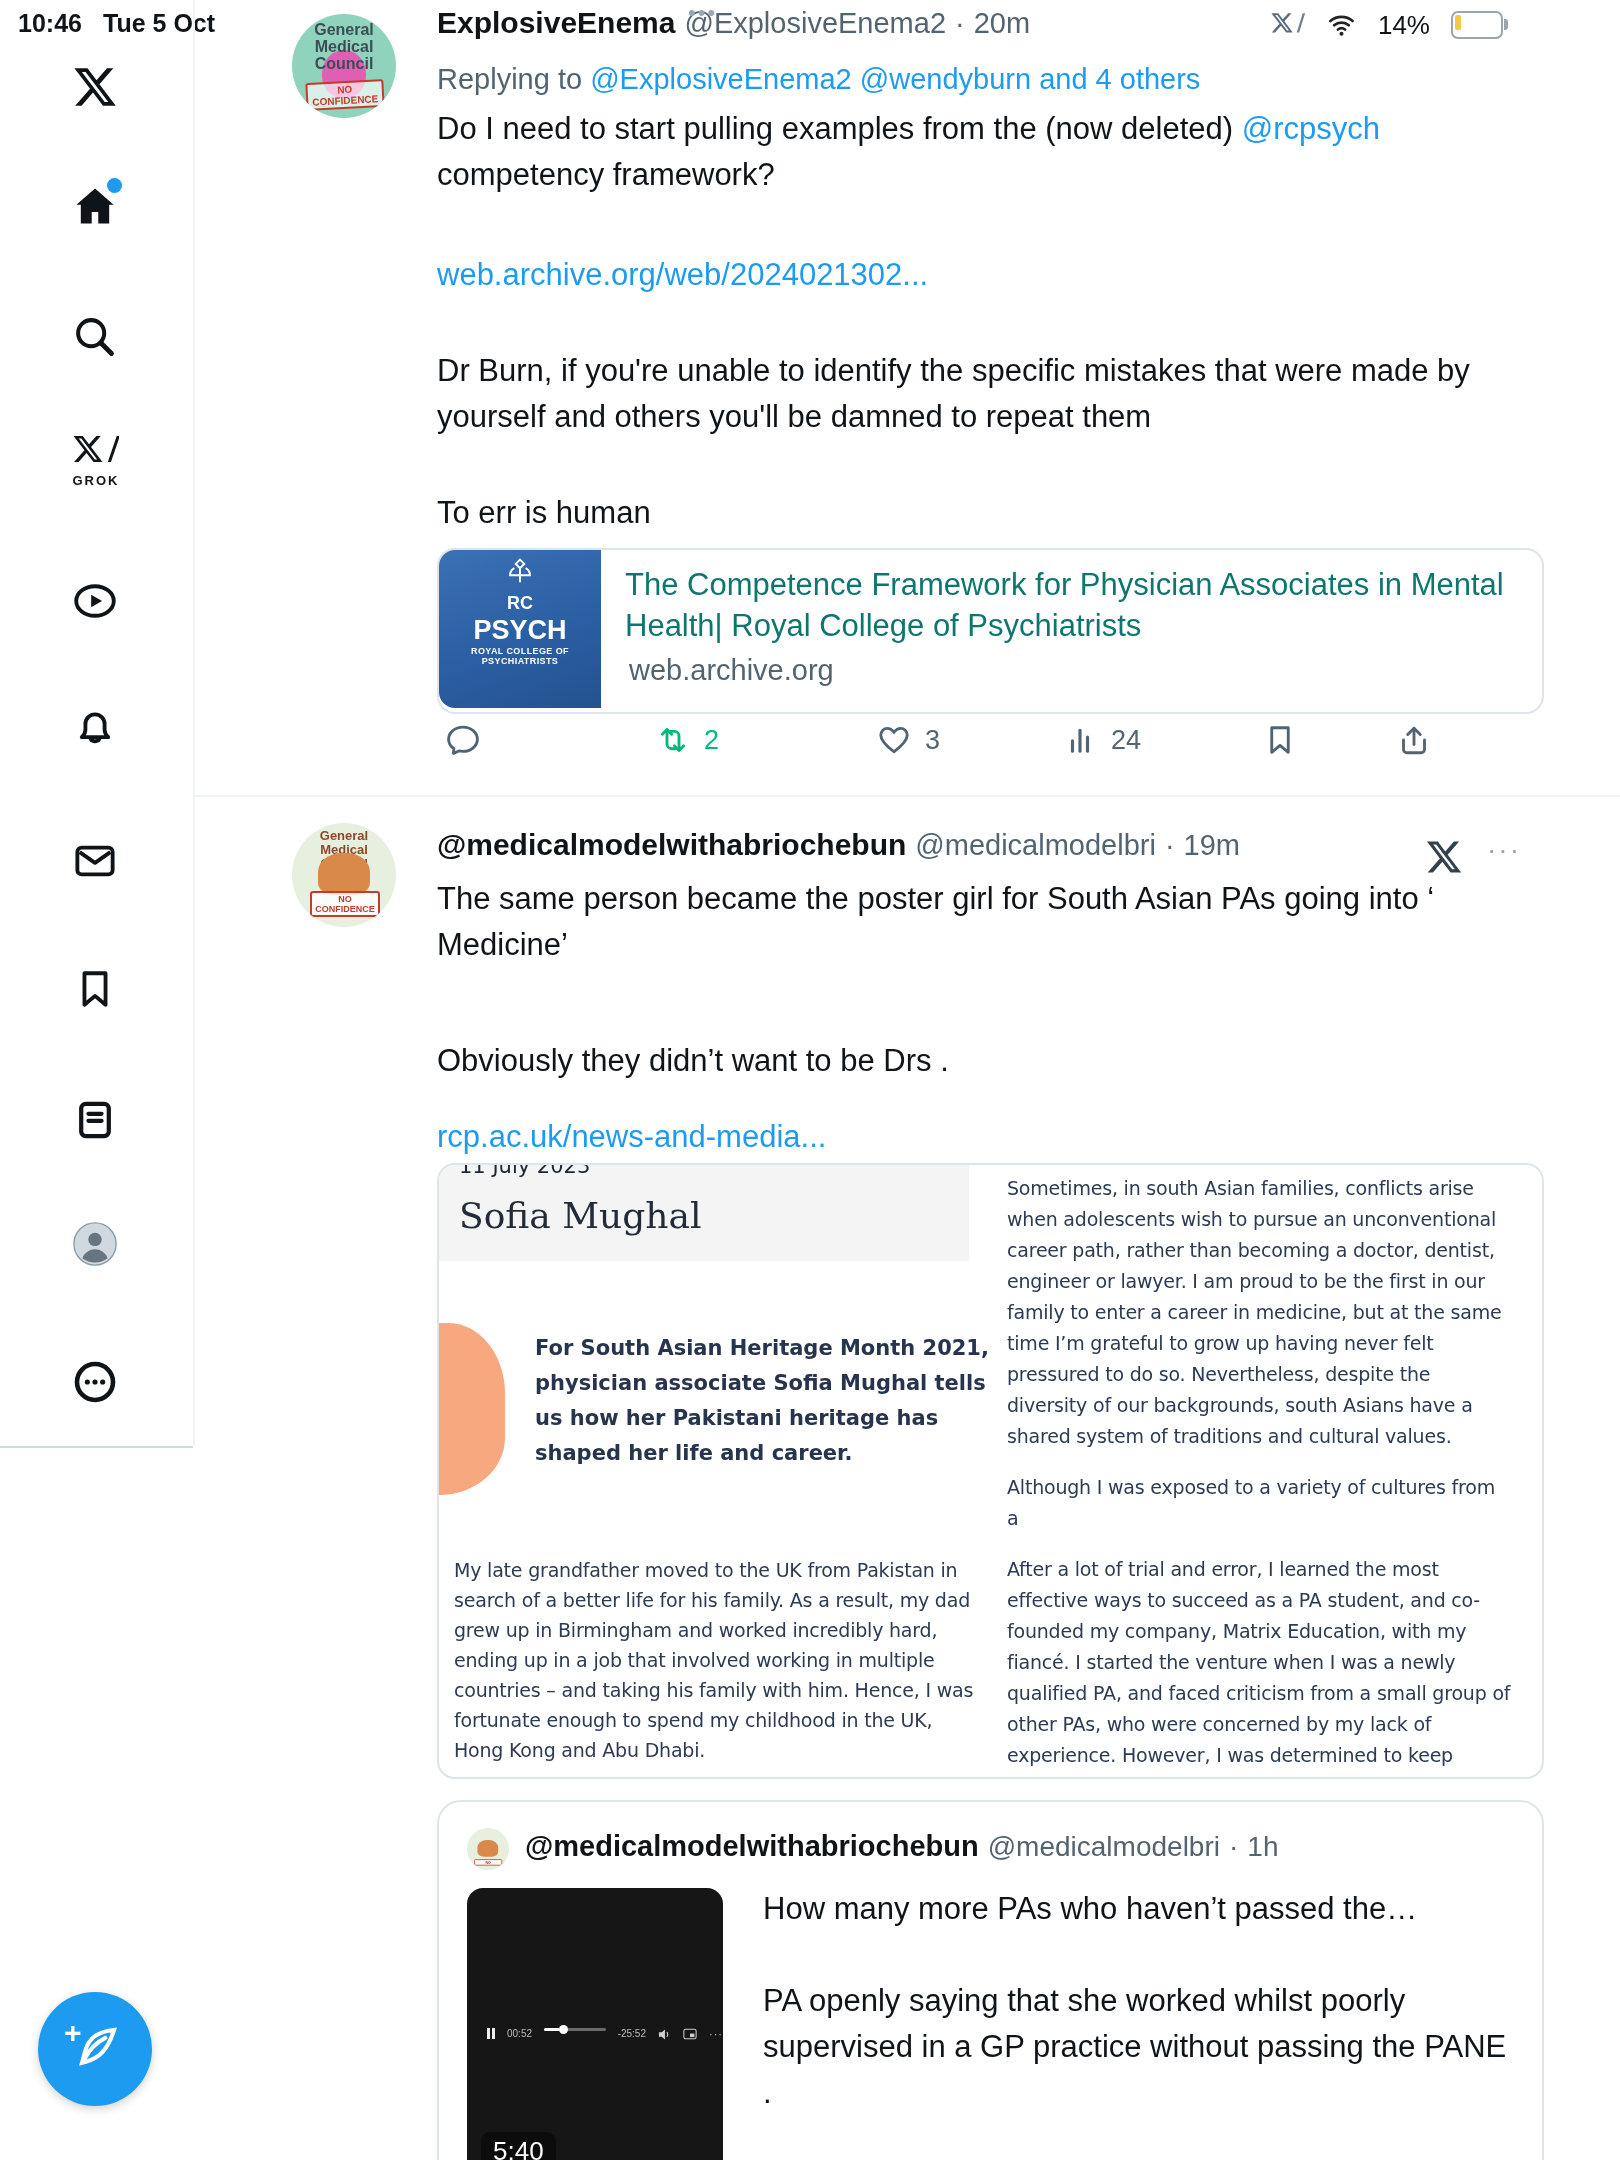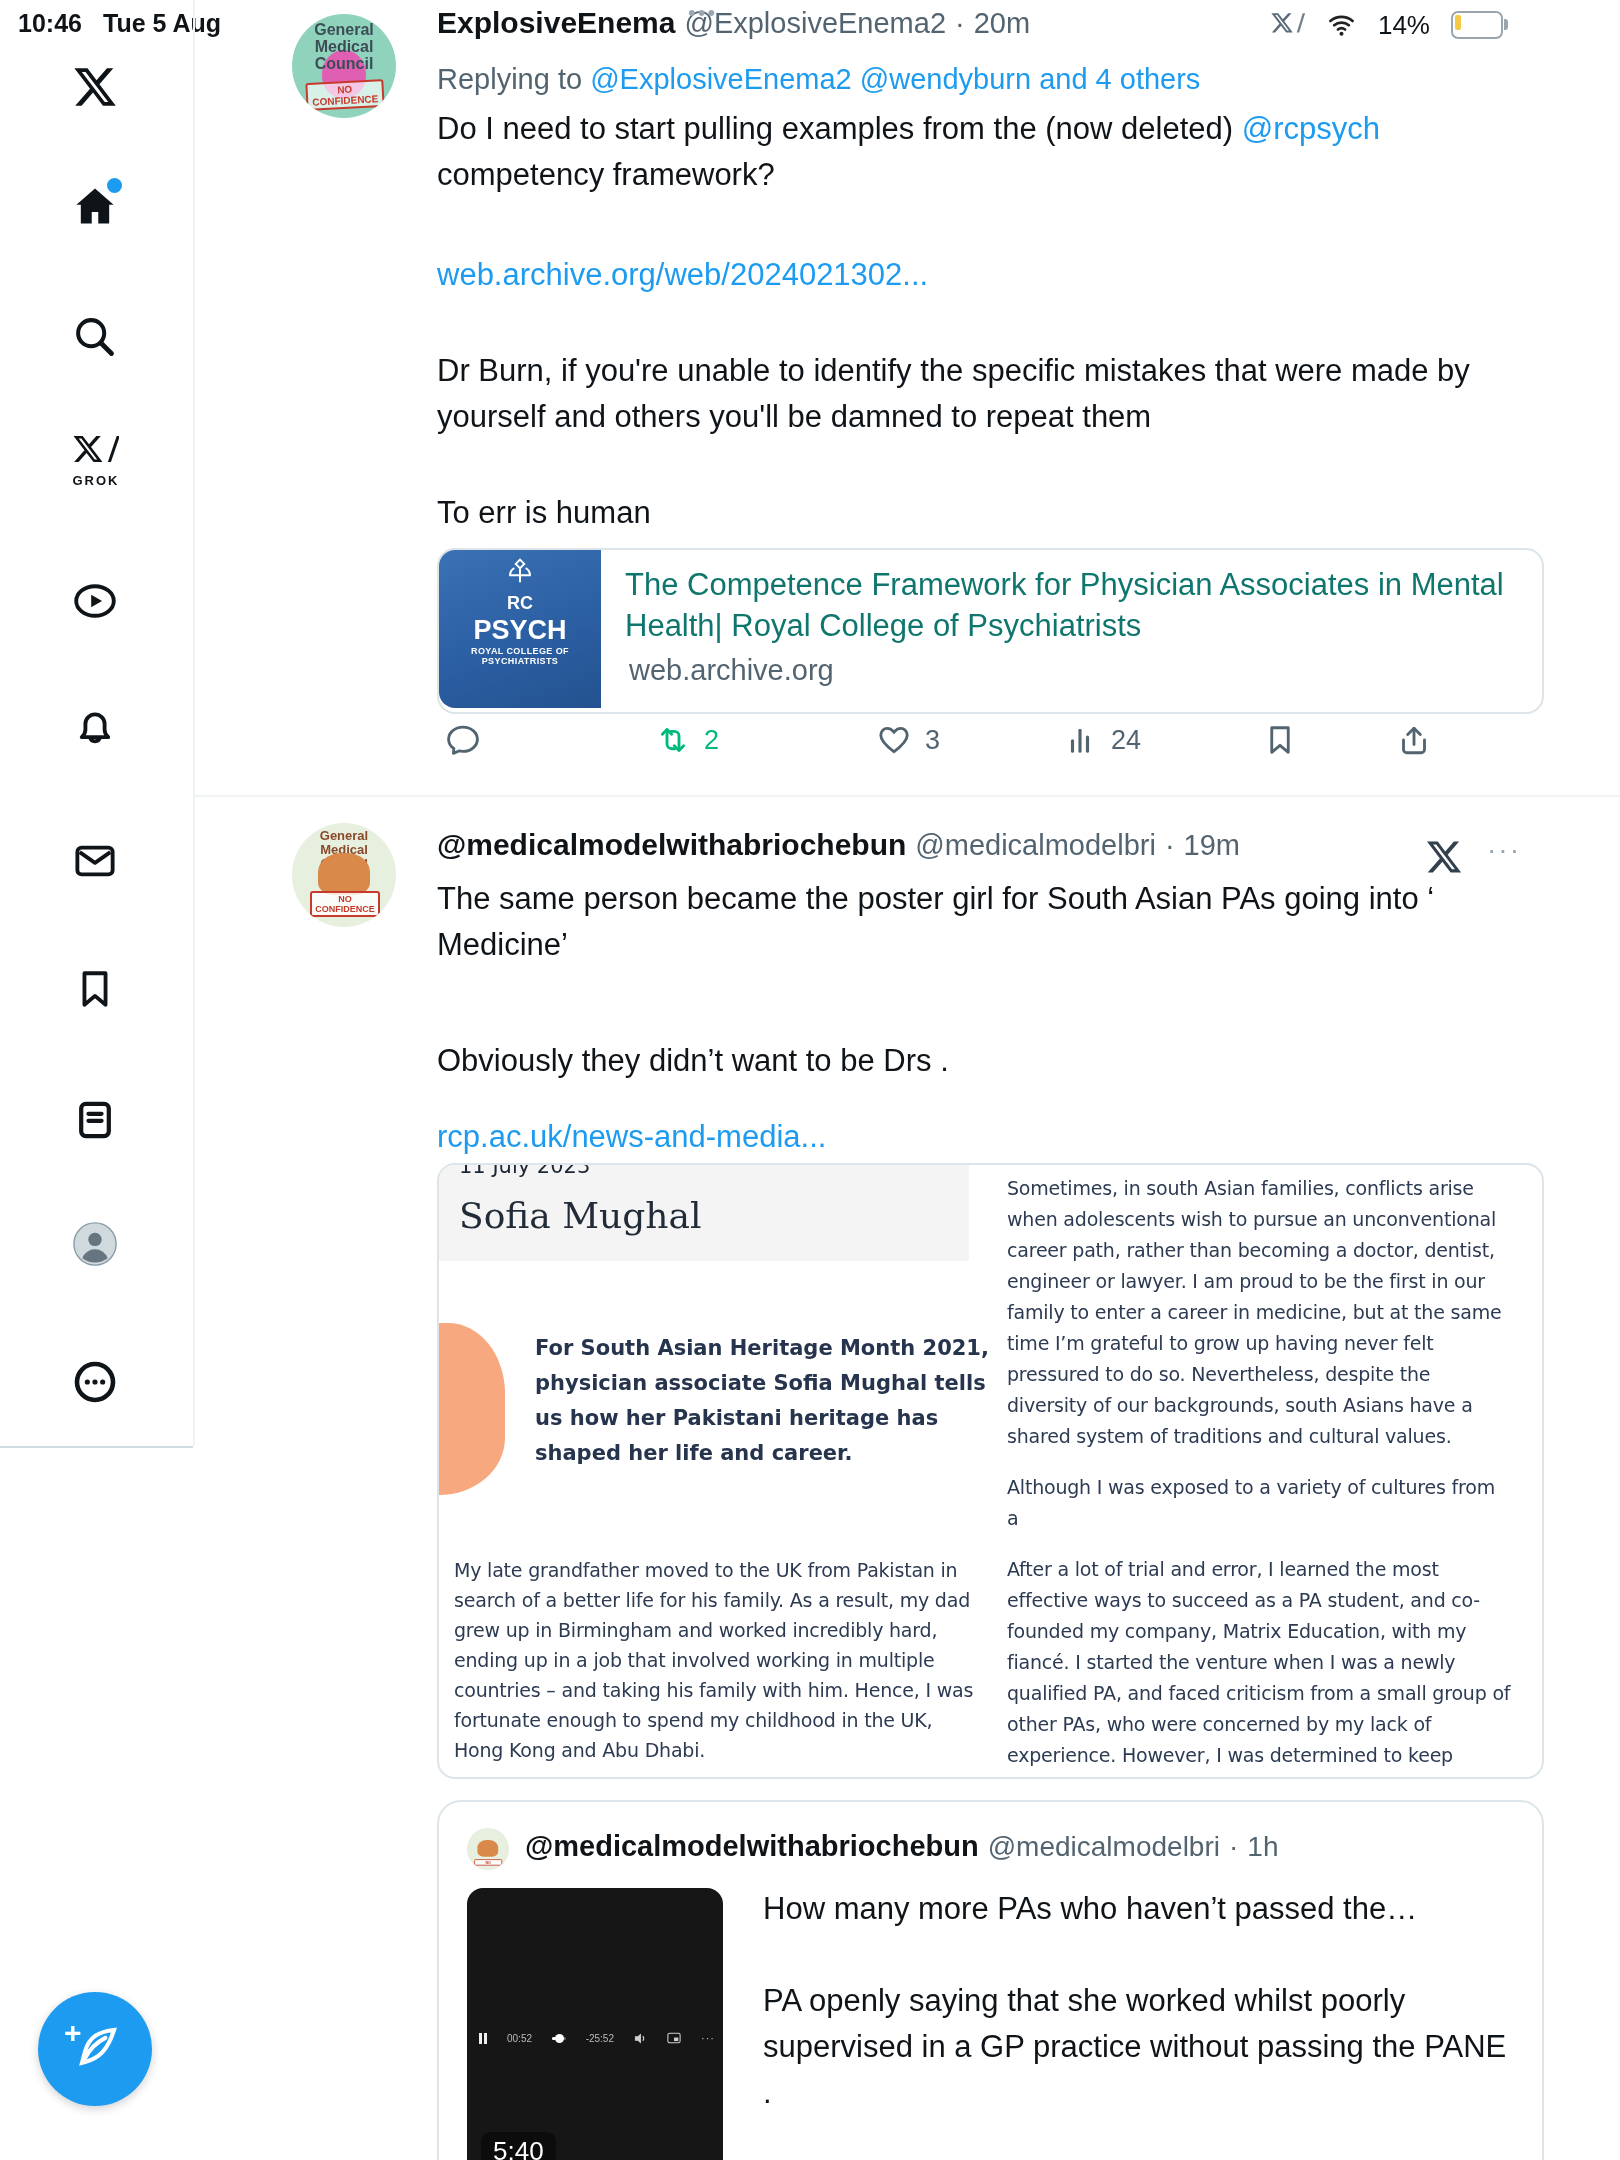--- a/index.html
+++ b/index.html
@@ -88,39 +88,39 @@
   .qcard{position:absolute;left:437px;top:1800px;width:1103px;height:380px;border:2px solid #dde5ea;
          border-radius:24px;background:#fff;cursor:pointer}
   .q-avatar{position:absolute;left:28px;top:26px;width:42px;height:42px;border-radius:50%;overflow:hidden;background:#e7efdf}
   .q-avatar .inner{transform:scale(.4);transform-origin:0 0;width:104px;height:104px;position:absolute}
   .q-header{position:absolute;left:86px;top:28px;display:flex;align-items:baseline;gap:9px;white-space:nowrap}
   .q-header .t-name{font-size:29px}
   .q-header .t-meta{font-size:28px}
   .q-body{position:absolute;left:324px;top:84px;width:760px;font-size:31px;line-height:46px;color:#0f1419}
   .q-body p{margin:0 0 46px 0}
   .vthumb{position:absolute;left:28px;top:86px;width:256px;height:292px;background:#161616;border-radius:16px;overflow:hidden}
-  .vbar{position:absolute;left:12px;top:140px;width:236px;height:20px;display:flex;align-items:center;gap:20px;color:#cfcfcf}
+  .vbar{position:absolute;left:20px;top:140px;width:236px;height:20px;display:flex;gap:12px;color:#cfcfcf}
   .vpause{display:flex;gap:2px}
   .vpause i{display:block;width:3px;height:11px;background:#eee}
   .vtime{font-size:10px;color:#bbb;white-space:nowrap}
   .vtrack{position:relative;flex:1;height:3px;background:#6b6b6b;border-radius:2px}
   .vfill{position:absolute;left:0;top:0;height:3px;width:26%;background:#fff;border-radius:2px}
   .vdot{position:absolute;left:24%;top:-3px;width:9px;height:9px;border-radius:50%;background:#fff}
   .vdots{font-size:11px;color:#bbb;letter-spacing:1px}
   .vduration{position:absolute;left:14px;top:244px;background:rgba(10,10,10,.78);color:#fff;font-size:26px;
              padding:4px 12px;border-radius:9px}
 </style>
 </head>
 <body>
 
 <div class="screen">
 
   <div class="statusbar">
     <span class="sb-time">10:46</span>
-    <span class="sb-date">Tue 5 Aug</span>
+    <span class="sb-date">Tue 5 Oct</span>
     <div class="sb-right">
       <span>
         <svg width="34" height="34" viewBox="0 0 28 24" fill="#5b6b7b">
           <path d="M14.2 2.25h2.7l-5.9 6.74 6.94 9.17h-5.44l-4.26-5.56-4.87 5.56H.67l6.3-7.2L.32 2.25h5.57l3.85 5.08zM13.25 16.55h1.5L5.07 3.78H3.47z"></path>
           <path d="M21.2 18.16 26.1 2.25h2l-4.9 15.91z" opacity=".85"></path>
         </svg>
       </span>
       <span>
         <svg width="31" height="26" viewBox="0 0 24 22" fill="none" stroke="#222" stroke-width="2.3" stroke-linecap="round">
           <path d="M2.6 7.6a14.6 14.6 0 0 1 18.8 0"></path>

